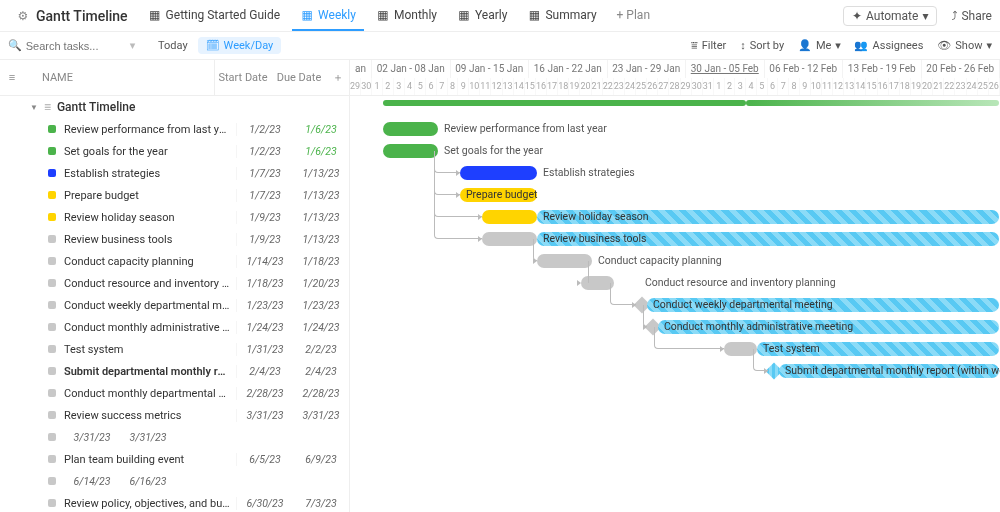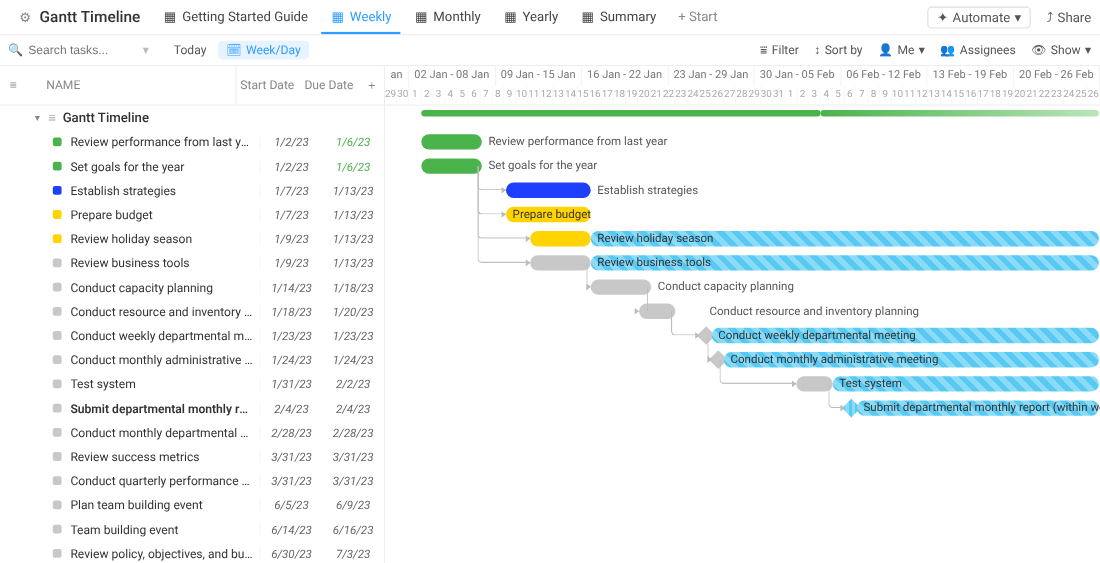--- a/index.html
+++ b/index.html
@@ -87,21 +87,21 @@
         <span class="tab-icon">▦</span>
         <span>Monthly</span>
       </div><div class="tab">
         <span class="tab-icon">▦</span>
         <span>Yearly</span>
       </div><div class="tab">
         <span class="tab-icon">▦</span>
         <span>Summary</span>
       </div></div>
   <div class="tab tab-add">
-    <span>+ Start</span>
+    <span>+ Plan</span>
   </div>
   <div class="spacer"></div>
   <div class="right-tools">
     <div class="btn automate">
       <span>✦</span>
       <span>Automate</span>
       <span>▾</span>
     </div>
     <div class="btn">
       <span>⤴</span>
@@ -235,54 +235,52 @@
           <span class="date ">2/28/23</span>
         </div>
         <div class="task-row">
           <span class="dot gray"></span>
           <span class="name">Review success metrics</span>
           <span class="date">3/31/23</span>
           <span class="date ">3/31/23</span>
         </div>
         <div class="task-row">
           <span class="dot gray"></span>
-          <span class="name">Conduct quarterly performance m...</span>
           <span class="date">3/31/23</span>
           <span class="date ">3/31/23</span>
         </div>
         <div class="task-row">
           <span class="dot gray"></span>
           <span class="name">Plan team building event</span>
           <span class="date">6/5/23</span>
           <span class="date ">6/9/23</span>
         </div>
         <div class="task-row">
           <span class="dot gray"></span>
-          <span class="name">Team building event</span>
           <span class="date">6/14/23</span>
           <span class="date ">6/16/23</span>
         </div>
         <div class="task-row">
           <span class="dot gray"></span>
           <span class="name">Review policy, objectives, and busi...</span>
           <span class="date">6/30/23</span>
           <span class="date ">7/3/23</span>
         </div>
       </div>
   </div>
 
   <div class="right">
     <div class="timeline-header">
       <div class="week-row" id="week-row">
           <div class="week-cell" style="flex: 0 0 22px;">an</div>
           <div class="week-cell" style="flex: 1 1 0%;">02 Jan - 08 Jan</div>
           <div class="week-cell" style="flex: 1 1 0%;">09 Jan - 15 Jan</div>
           <div class="week-cell" style="flex: 1 1 0%;">16 Jan - 22 Jan</div>
           <div class="week-cell" style="flex: 1 1 0%;">23 Jan - 29 Jan</div>
-          <div class="week-cell" style="flex: 1 1 0%;">30 Jan - 05 Feb</div>
+          <div class="week-cell" style="flex: 1 1 0%; text-decoration: underline;">30 Jan - 05 Feb</div>
           <div class="week-cell" style="flex: 1 1 0%;">06 Feb - 12 Feb</div>
           <div class="week-cell" style="flex: 1 1 0%;">13 Feb - 19 Feb</div>
           <div class="week-cell" style="flex: 1 1 0%;">20 Feb - 26 Feb</div>
         </div>
       <div class="day-row" id="day-row">
           <div class="day-cell">29</div>
           <div class="day-cell">30</div>
           <div class="day-cell">1</div>
           <div class="day-cell">2</div>
           <div class="day-cell">3</div>

